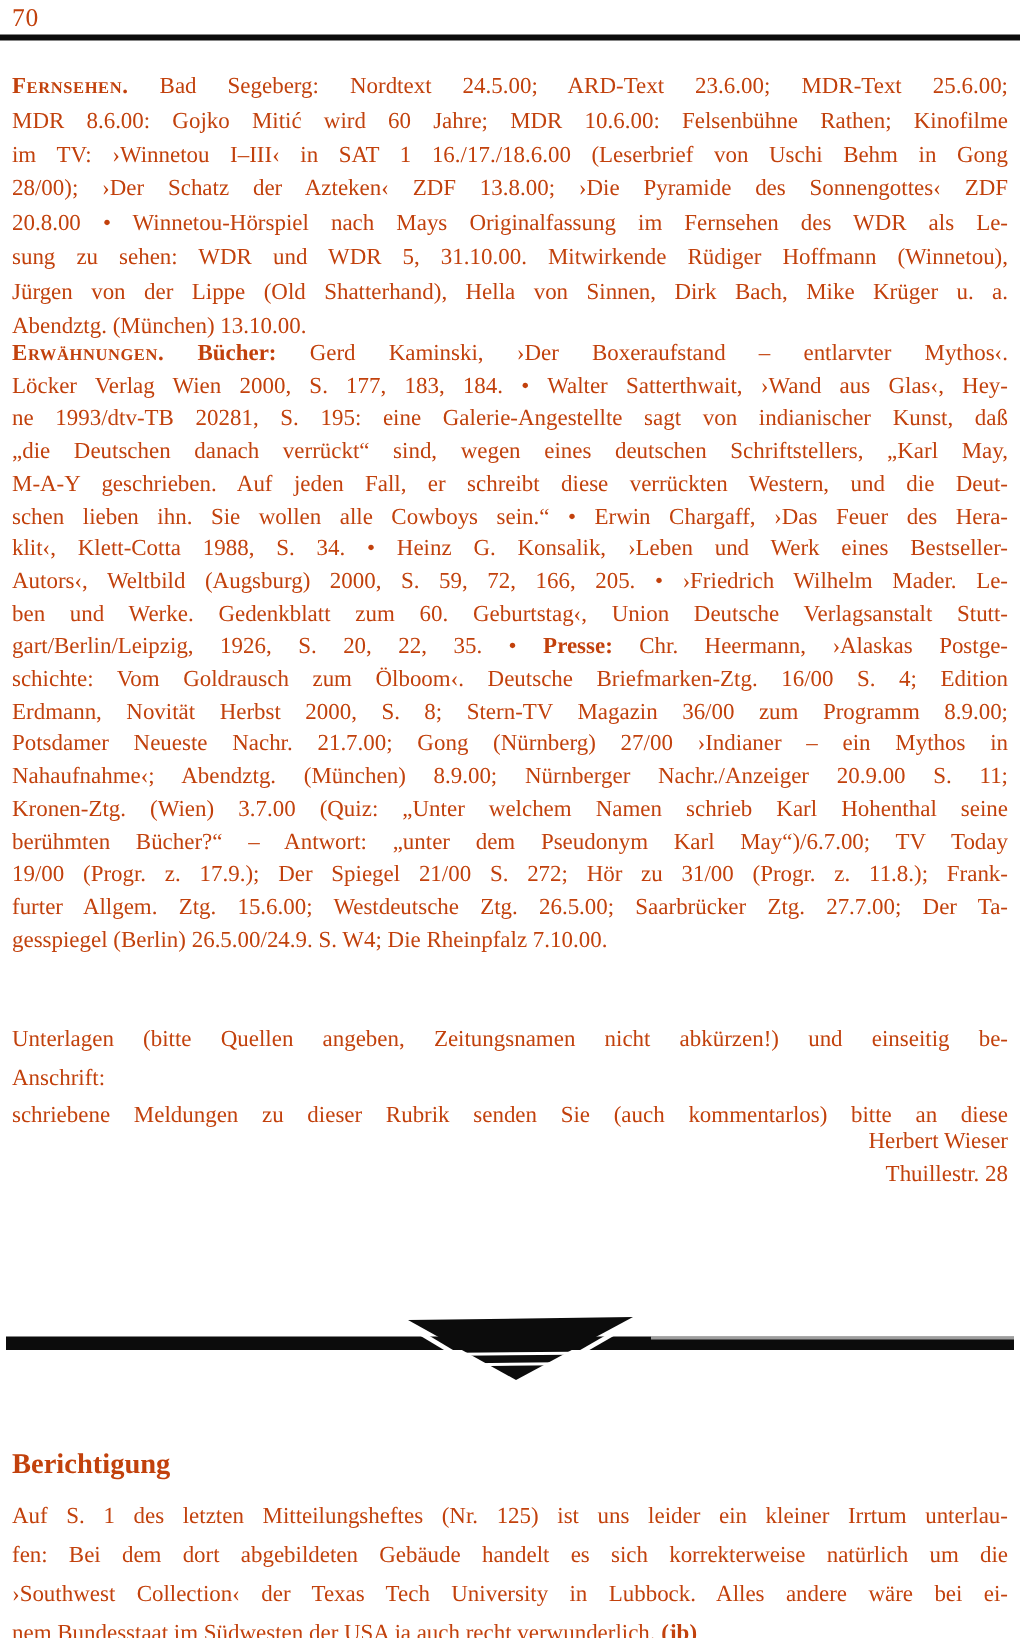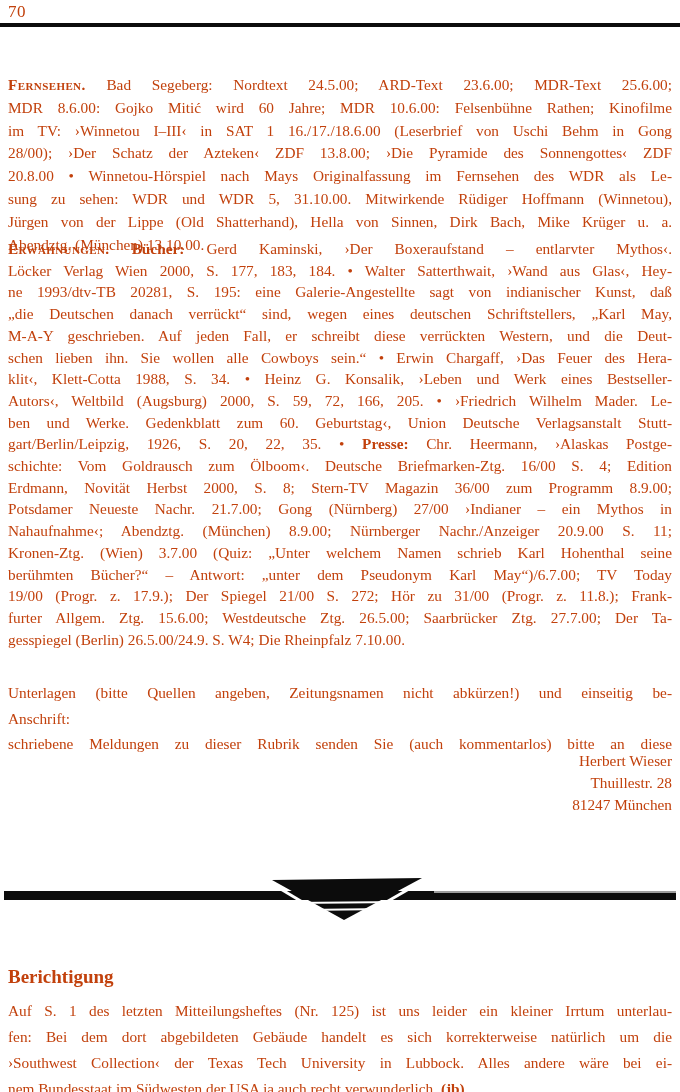--- a/index.html
+++ b/index.html
@@ -21,22 +21,22 @@
   }
   .sec{
     position:absolute;left:8px;width:664px;
     font-size:15.3px;
   }
   .line{
     text-align:justify;
     text-align-last:justify;
   }
   .line.last{text-align-last:left;}
-  .sec-fernsehen{top:47px;line-height:22.8px;margin-top:27px;}
-  .sec-erw{top:238px;line-height:21.7px;}
+  .sec-fernsehen{top:47px;line-height:22.8px;}
+  .sec-erw{top:225px;line-height:21.7px;}
   .sec-note{top:680px;line-height:25.5px;}
   .sec-address{top:750px;line-height:22px;}
   .sec-address .line,.sec-address .line.last{text-align:right;text-align-last:right;}
   .sec-bparagraph{top:998px;line-height:26px;}
   .heading{
     position:absolute;left:8px;top:966px;margin:0;
     font-size:19px;font-weight:bold;text-align:right;
   }
   .b{font-weight:bold;}
   .sc{font-weight:bold;font-variant:small-caps;letter-spacing:0.4px;}
@@ -85,21 +85,20 @@
 
   <div class="sec sec-note">
       <div class="line"><span>Unterlagen (bitte Quellen angeben, Zeitungsnamen nicht abkürzen!) und einseitig be-</span></div>
       <div class="line last"><span>Anschrift:</span></div>
       <div class="line"><span>schriebene Meldungen zu dieser Rubrik senden Sie (auch kommentarlos) bitte an diese</span></div>
     </div>
 
   <div class="sec sec-address">
       <div class="line"><span>Herbert Wieser</span></div>
       <div class="line"><span>Thuillestr. 28</span></div>
-      <div class="line last"><span>81247 München</span></div>
     </div>
 
   <svg class="divider" width="672" height="50" viewBox="0 0 672 50">
     <polygon points="268,6 418,4 340,46" fill="#0c0c0c"></polygon>
     <rect x="0" y="17" width="672" height="9" fill="#0c0c0c"></rect>
     <line x1="260" y1="5" x2="305" y2="32" stroke="#ffffff" stroke-width="3"></line>
     <line x1="424" y1="4" x2="372" y2="34" stroke="#ffffff" stroke-width="3"></line>
     <line x1="286" y1="29" x2="398" y2="28" stroke="#ffffff" stroke-width="2"></line>
     <line x1="298" y1="36" x2="384" y2="35" stroke="#ffffff" stroke-width="2"></line>
     <rect x="0" y="27" width="240" height="2" fill="#ffffff" opacity="0.6"></rect>

